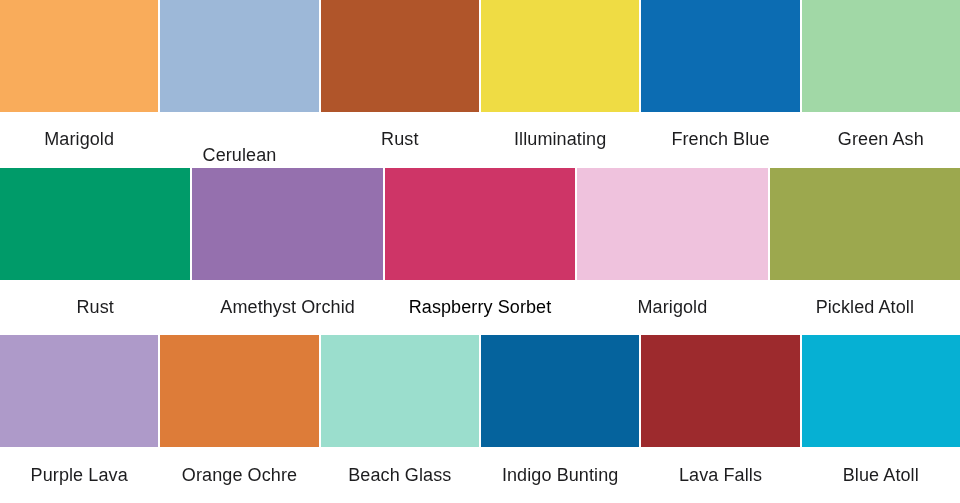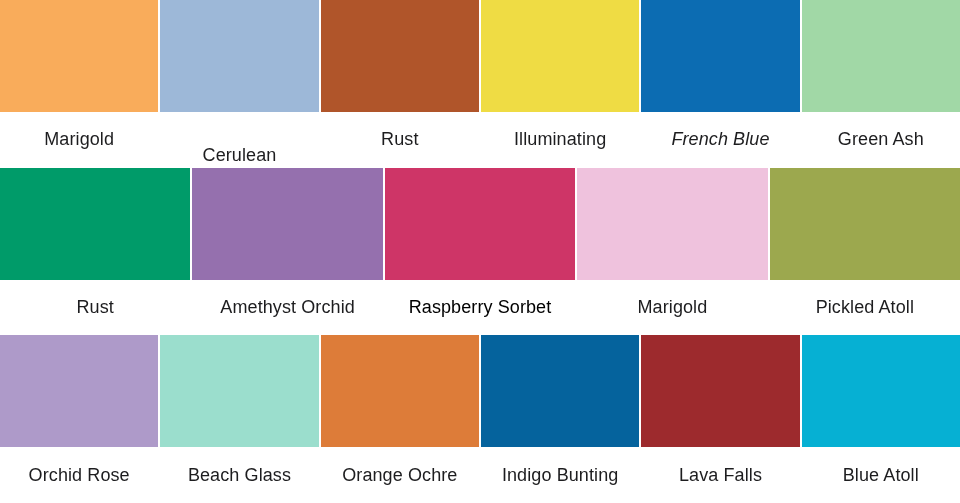--- a/index.html
+++ b/index.html
@@ -102,21 +102,21 @@
     </div>
     <div class="swatch-cell">
       <div class="swatch-color" style="background-color: rgb(239, 220, 68);"></div>
       <div class="swatch-label-strip">
         <span class="swatch-label" style="color: rgb(29, 29, 31);">Illuminating</span>
       </div>
     </div>
     <div class="swatch-cell">
       <div class="swatch-color" style="background-color: rgb(12, 108, 178);"></div>
       <div class="swatch-label-strip">
-        <span class="swatch-label" style="color: rgb(29, 29, 31); font-style: italic;">French Blue</span>
+        <span class="swatch-label" style="color: rgb(29, 29, 31);">French Blue</span>
       </div>
     </div>
     <div class="swatch-cell">
       <div class="swatch-color" style="background-color: rgb(161, 216, 166);"></div>
       <div class="swatch-label-strip">
         <span class="swatch-label" style="color: rgb(29, 29, 31);">Green Ash</span>
       </div>
     </div>
   </div>
 
@@ -150,33 +150,33 @@
       <div class="swatch-label-strip">
         <span class="swatch-label" style="color: rgb(29, 29, 31);">Pickled Atoll</span>
       </div>
     </div>
   </div>
 
   <div class="palette-row">
     <div class="swatch-cell">
       <div class="swatch-color" style="background-color: rgb(174, 154, 201);"></div>
       <div class="swatch-label-strip">
-        <span class="swatch-label" style="color: rgb(29, 29, 31);">Orchid Rose</span>
+        <span class="swatch-label" style="color: rgb(29, 29, 31);">Purple Lava</span>
+      </div>
+    </div>
+    <div class="swatch-cell">
+      <div class="swatch-color" style="background-color: rgb(221, 124, 57);"></div>
+      <div class="swatch-label-strip">
+        <span class="swatch-label" style="color: rgb(29, 29, 31);">Orange Ochre</span>
       </div>
     </div>
     <div class="swatch-cell">
       <div class="swatch-color" style="background-color: rgb(155, 222, 205);"></div>
       <div class="swatch-label-strip">
         <span class="swatch-label" style="color: rgb(29, 29, 31);">Beach Glass</span>
-      </div>
-    </div>
-    <div class="swatch-cell">
-      <div class="swatch-color" style="background-color: rgb(221, 124, 57);"></div>
-      <div class="swatch-label-strip">
-        <span class="swatch-label" style="color: rgb(29, 29, 31);">Orange Ochre</span>
       </div>
     </div>
     <div class="swatch-cell">
       <div class="swatch-color" style="background-color: rgb(5, 99, 157);"></div>
       <div class="swatch-label-strip">
         <span class="swatch-label" style="color: rgb(29, 29, 31);">Indigo Bunting</span>
       </div>
     </div>
     <div class="swatch-cell">
       <div class="swatch-color" style="background-color: rgb(157, 42, 45);"></div>

